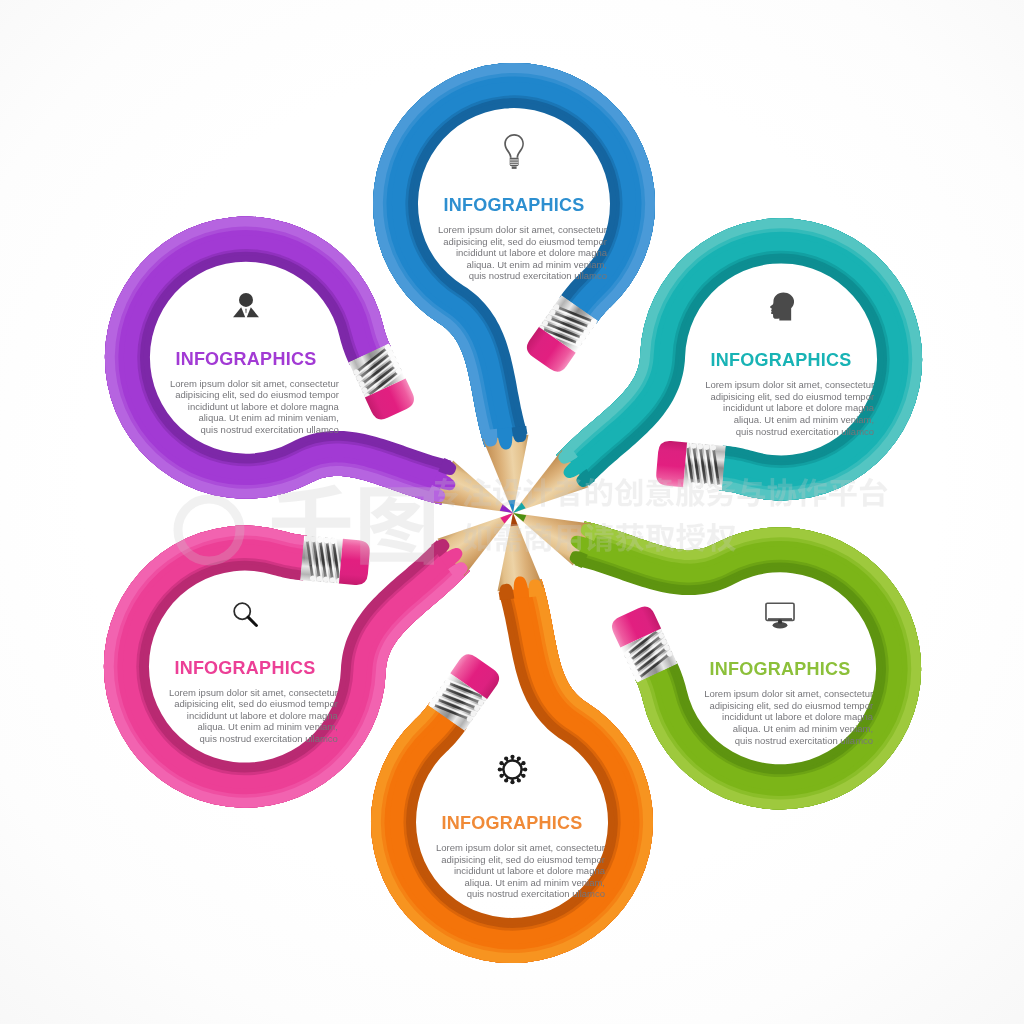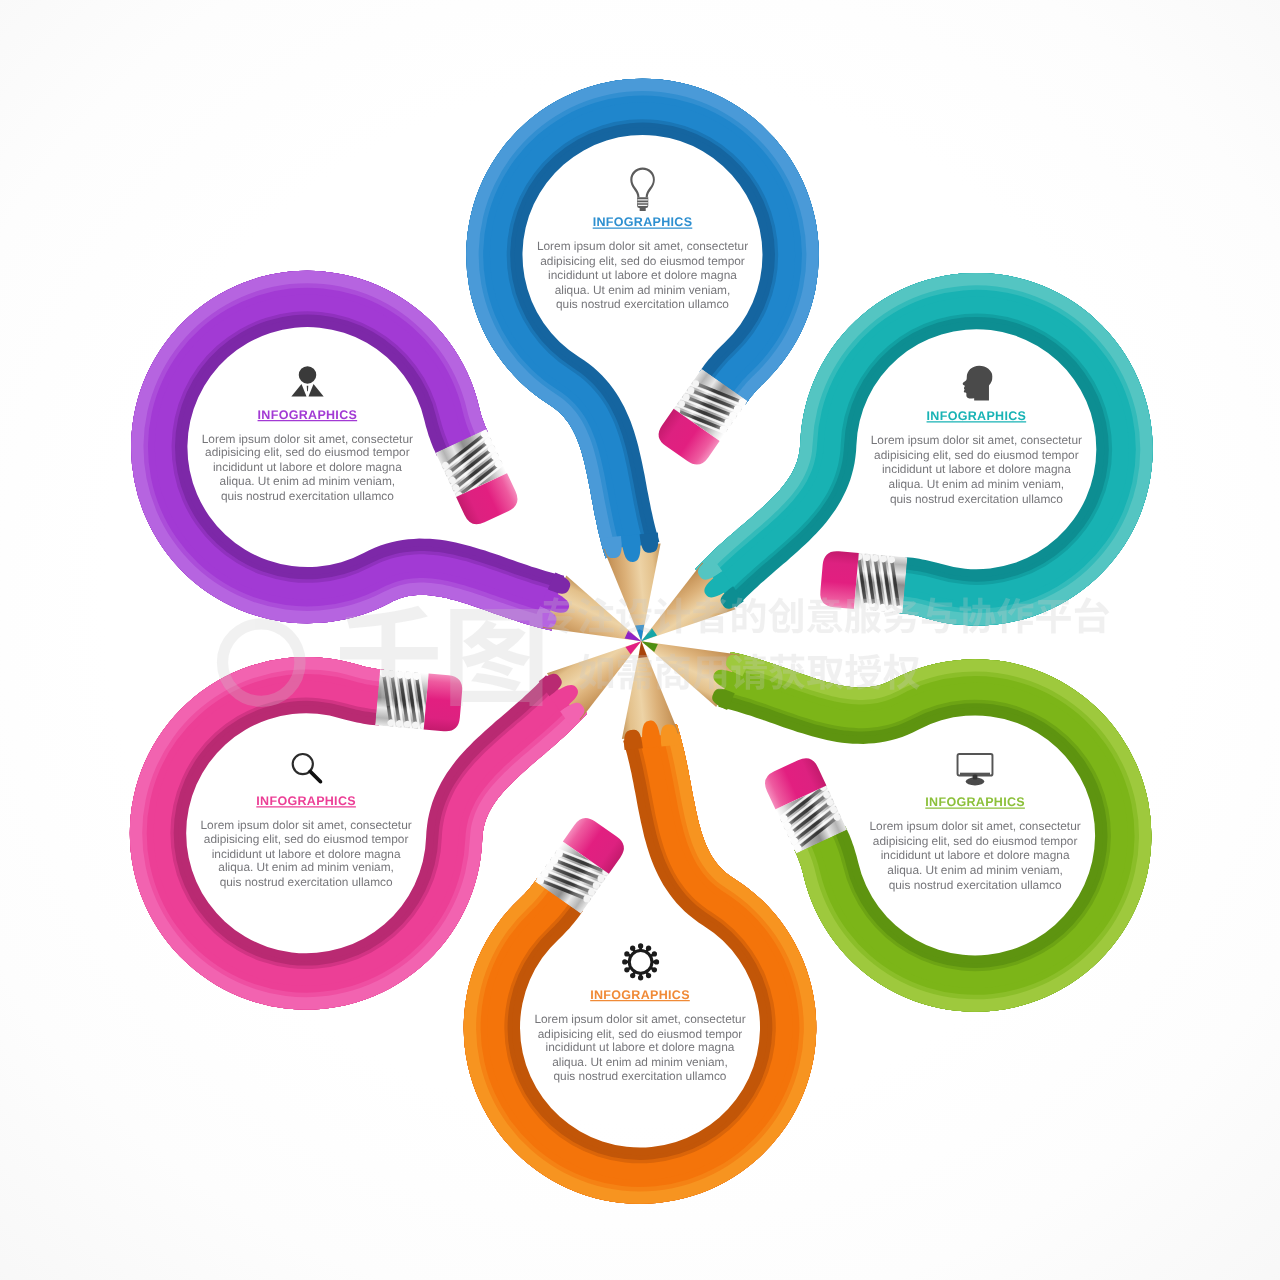--- a/index.html
+++ b/index.html
@@ -4,22 +4,22 @@
 <title>Pencil Infographics</title>
 <style>
 html,body{margin:0;padding:0;}
 body{width:1024px;height:1024px;overflow:hidden;background:#fff;
      font-family:"Liberation Sans",sans-serif;-webkit-font-smoothing:antialiased;}
 #stage{position:relative;width:1024px;height:1024px;
   background:radial-gradient(ellipse 76% 74% at 50% 47%,#ffffff 0%,#ffffff 55%,#fdfdfd 76%,#f7f7f7 100%);}
 .art{position:absolute;left:0;top:0;}
 .panel{position:absolute;width:186px;margin-left:-93px;margin-top:-73px;text-align:center;}
 .icon{height:40px;display:flex;align-items:center;justify-content:center;}
-.ptitle{font-size:10px;font-weight:bold;letter-spacing:0.25px;margin-top:2px;text-decoration:underline;}
-.ptext{font-size:9.5px;line-height:11.55px;color:#76767a;margin-top:8px;white-space:nowrap;}
+.ptitle{font-size:18px;font-weight:bold;letter-spacing:0.25px;margin-top:24px;}
+.ptext{font-size:9.5px;line-height:11.55px;color:#76767a;margin-top:8px;white-space:nowrap;text-align:right;}
 </style>
 </head>
 <body>
 
 <div id="stage">
 <svg class="art" width="1024" height="1024" viewBox="0 0 1024 1024">
       <defs>
         <linearGradient id="wood" x1="0" y1="0" x2="1" y2="0" gradientUnits="objectBoundingBox">
           <stop offset="0" stop-color="#c79a5f"></stop>
           <stop offset="0.3" stop-color="#ecd0a4"></stop>

